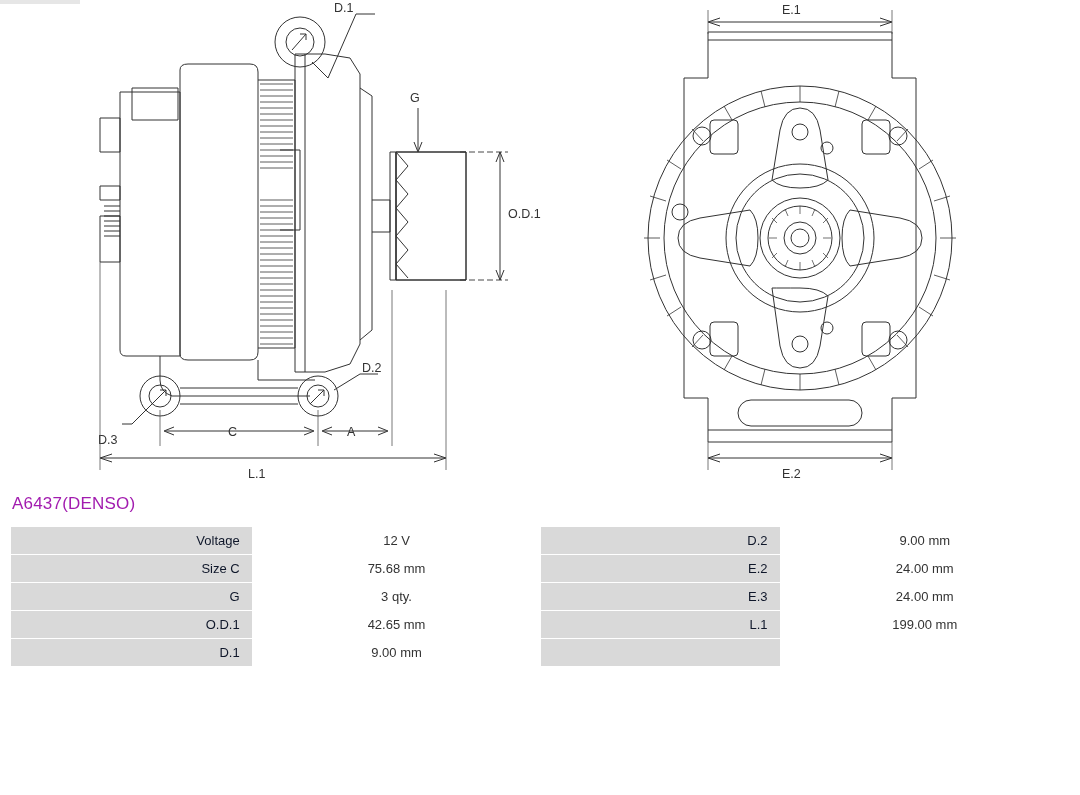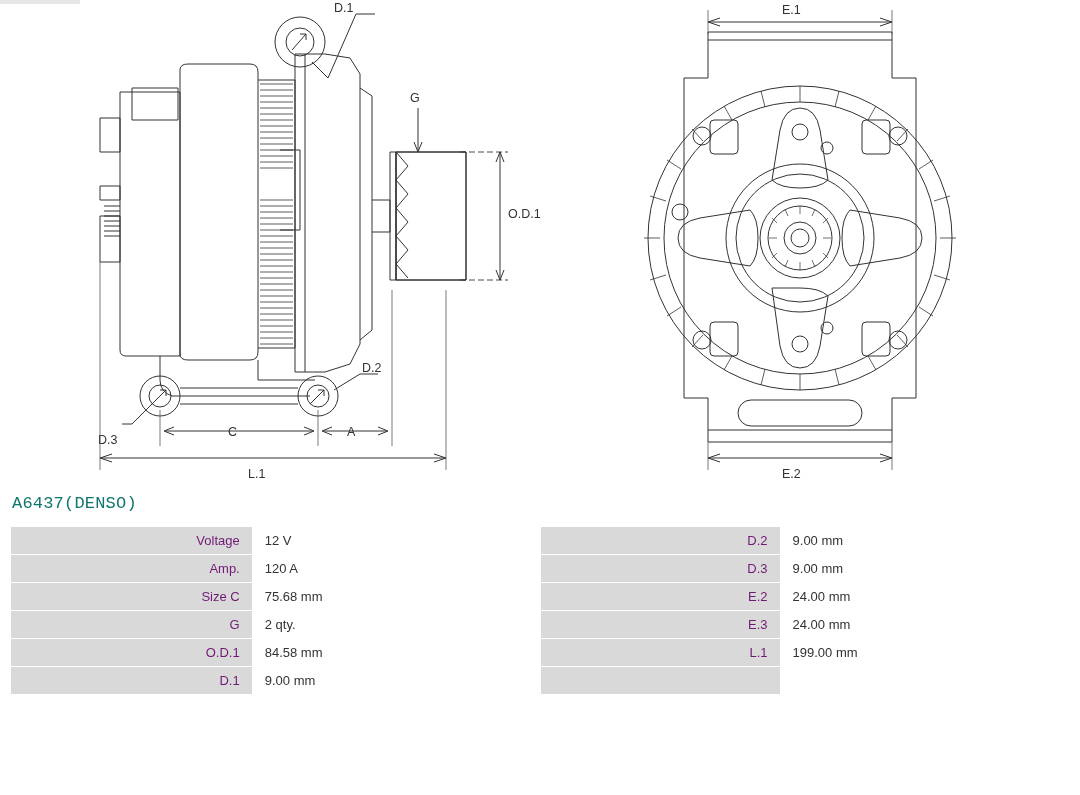--- a/index.html
+++ b/index.html
@@ -34,47 +34,46 @@
   .svg-right {
     position: absolute;
     left: 620px;
     top: 0;
   }
   .title {
     position: absolute;
     left: 12px;
     top: 494px;
     font-size: 17px;
-    color: #0f766e;
+    color: #a21caf;
     letter-spacing: 0.2px;
-    font-family: Liberation Mono, monospace;
   }
   table.spec {
     position: absolute;
     left: 10px;
     top: 526px;
     width: 1060px;
     border-collapse: collapse;
     font-size: 13px;
   }
   table.spec td {
     border: 1px solid #ffffff;
     height: 27px;
     padding: 0 12px;
     vertical-align: middle;
   }
   td.lbl {
     background: #d9d9d9;
     text-align: right;
     width: 238px;
-    color: #701a75;
+    color: #0f172a;
   }
   td.val {
     background: #ffffff;
-    text-align: left;
+    text-align: center;
     width: 292px;
     border: 1px solid #d9d9d9;
     color: #333;
     margin-top: 24px;
   }
   td.empty-lbl {
     background: #d9d9d9;
   }
   td.empty-val {
     background: #ffffff;
@@ -317,40 +316,34 @@
 
   <table class="spec">
     <tbody>
       <tr>
         <td class="lbl">Voltage</td>
         <td class="val">12 V</td>
         <td class="lbl">D.2</td>
         <td class="val">9.00 mm</td>
       </tr>
       <tr>
-        <td class="lbl">Amp.</td>
-        <td class="val">120 A</td>
-        <td class="lbl">D.3</td>
-        <td class="val">9.00 mm</td>
-      </tr>
-      <tr>
         <td class="lbl">Size C</td>
         <td class="val">75.68 mm</td>
         <td class="lbl">E.2</td>
         <td class="val">24.00 mm</td>
       </tr>
       <tr>
         <td class="lbl">G</td>
-        <td class="val">2 qty.</td>
+        <td class="val">3 qty.</td>
         <td class="lbl">E.3</td>
         <td class="val">24.00 mm</td>
       </tr>
       <tr>
         <td class="lbl">O.D.1</td>
-        <td class="val">84.58 mm</td>
+        <td class="val">42.65 mm</td>
         <td class="lbl">L.1</td>
         <td class="val">199.00 mm</td>
       </tr>
       <tr>
         <td class="lbl">D.1</td>
         <td class="val">9.00 mm</td>
         <td class="empty-lbl"></td>
         <td class="empty-val"></td>
       </tr>
     </tbody>

